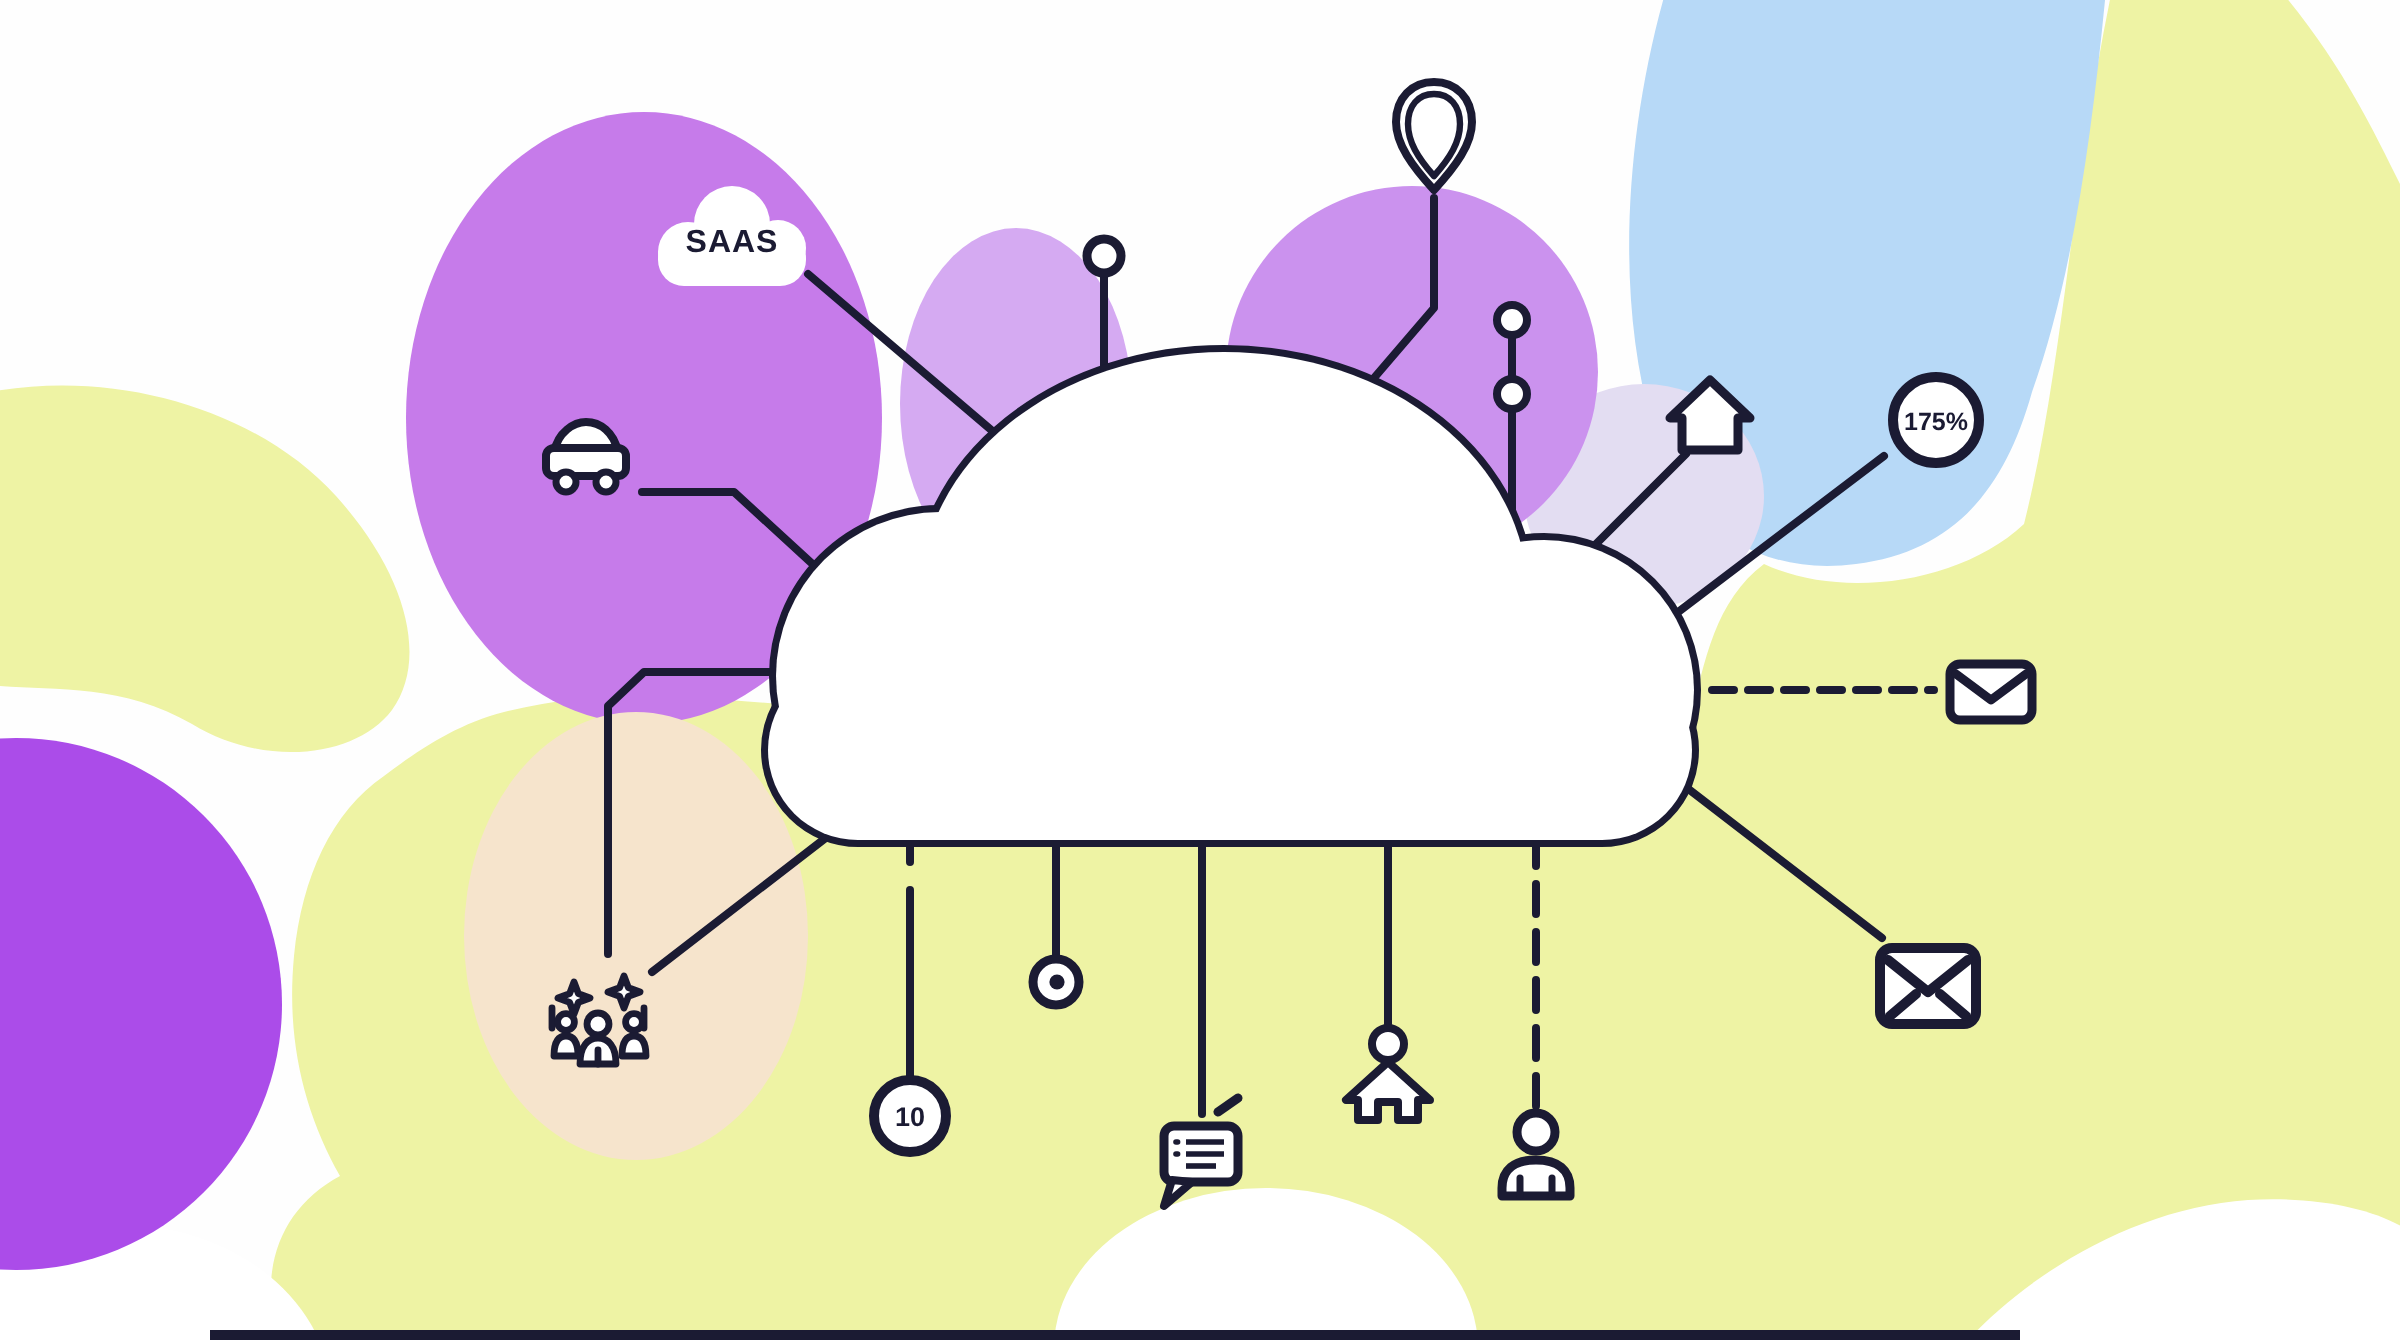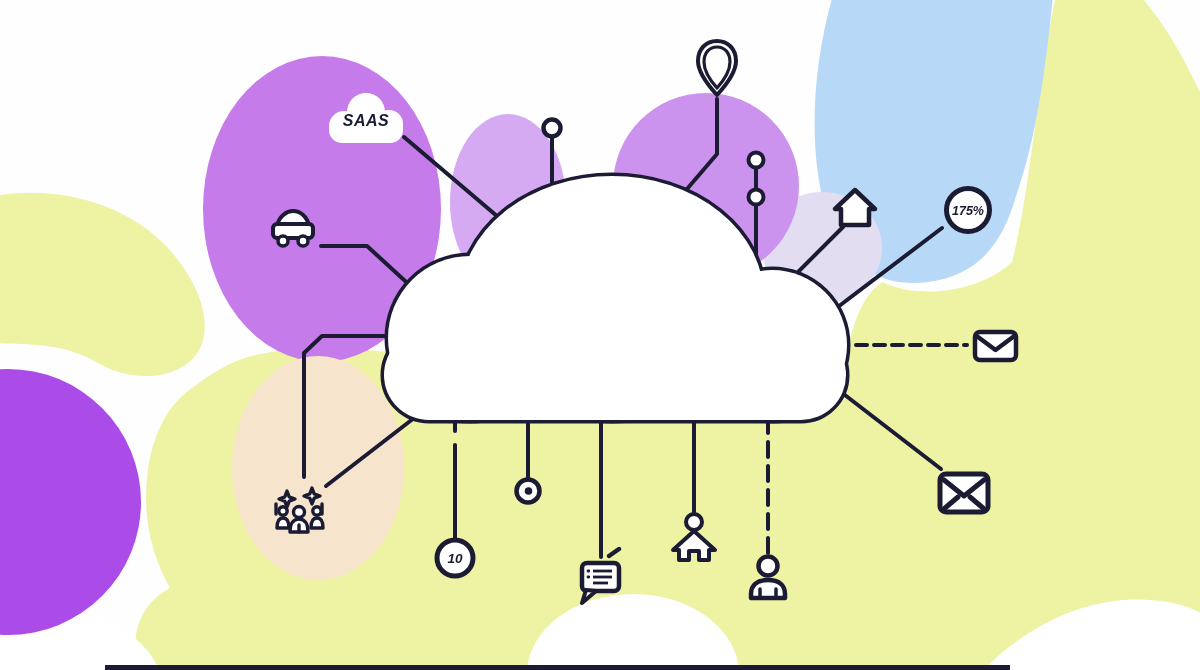--- a/index.html
+++ b/index.html
@@ -1,16 +1,16 @@
 <!DOCTYPE html>
 <html><head>
 <meta charset="utf-8">
 <style>
   html,body { margin:0; padding:0; background:#ffffff; }
-  .stage { width:1200px; height:670px; position:relative; overflow:hidden; background:#fefefe;font-style:italic; }
+  .stage { width:1200px; height:670px; position:relative; overflow:hidden; background:#fefefe; }
   svg { display:block; }
   svg text {
     font-family:"Liberation Sans", sans-serif;
     font-weight:bold;
     fill:#1b1b33;
   }
   .cloud-fill   { fill:#ffffff; stroke:none; }
   .icon-stroke  { fill:#ffffff; stroke-linejoin:round; stroke-linecap:round; }
   .line         { fill:none; stroke-linecap:round; stroke-linejoin:round; }
 </style>

